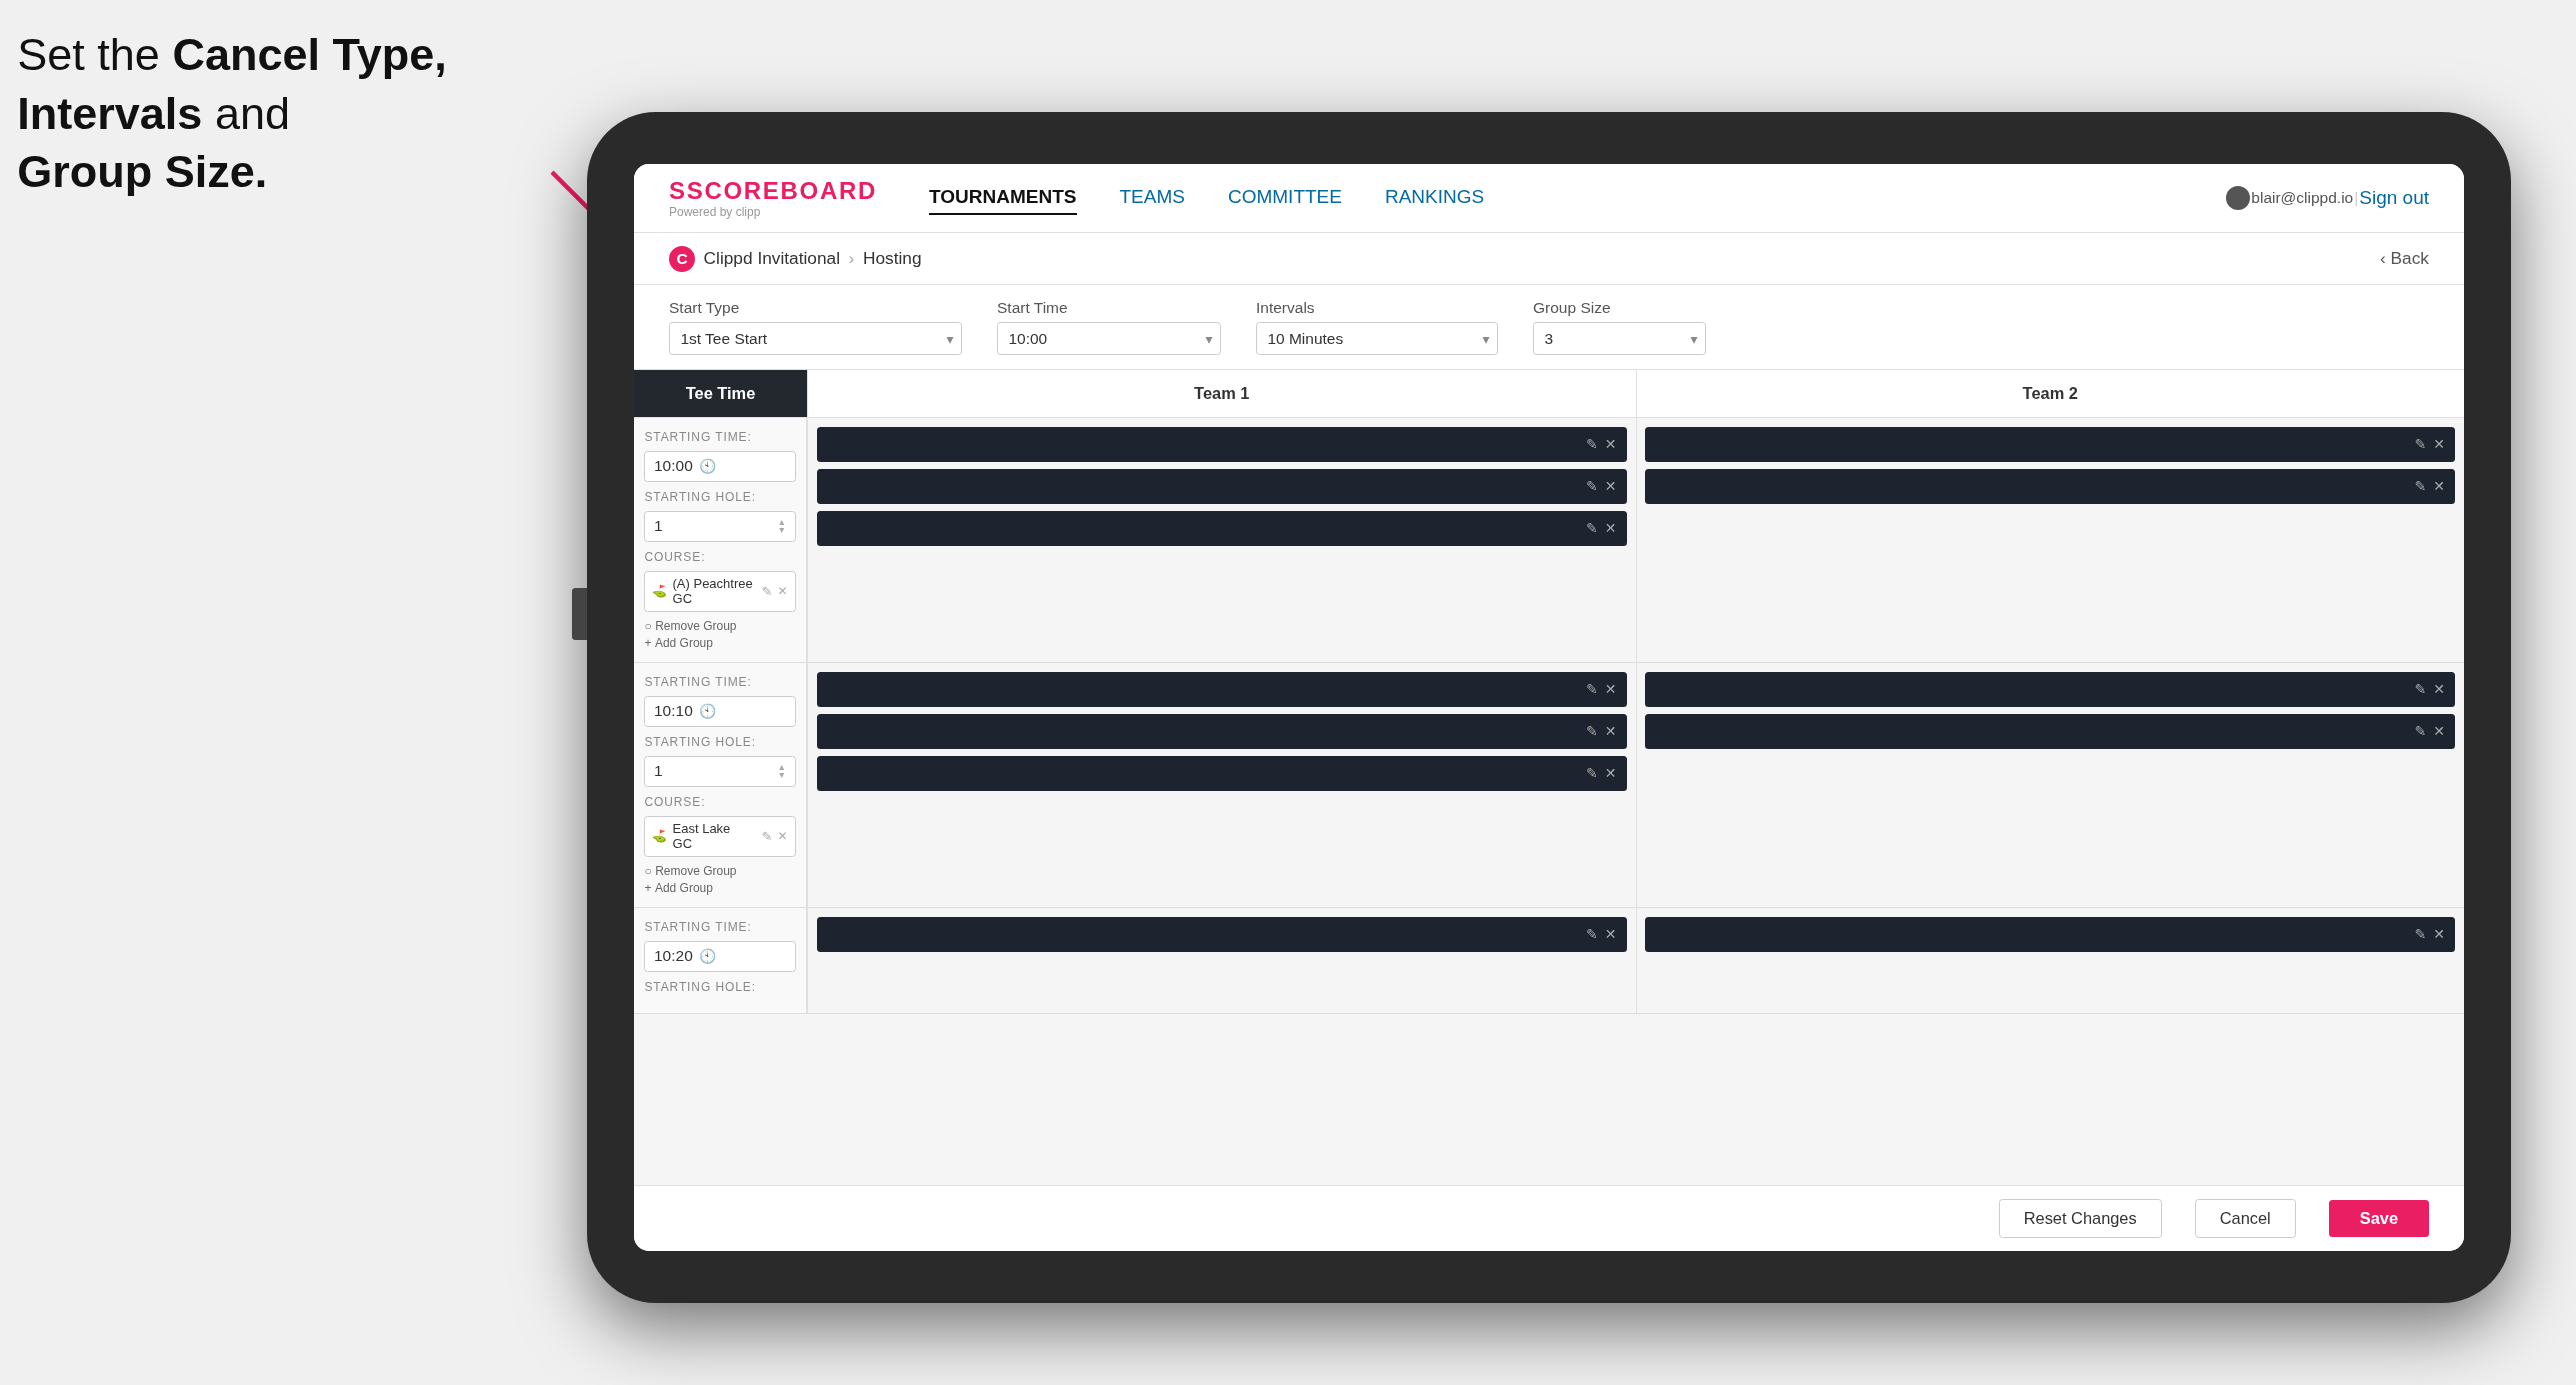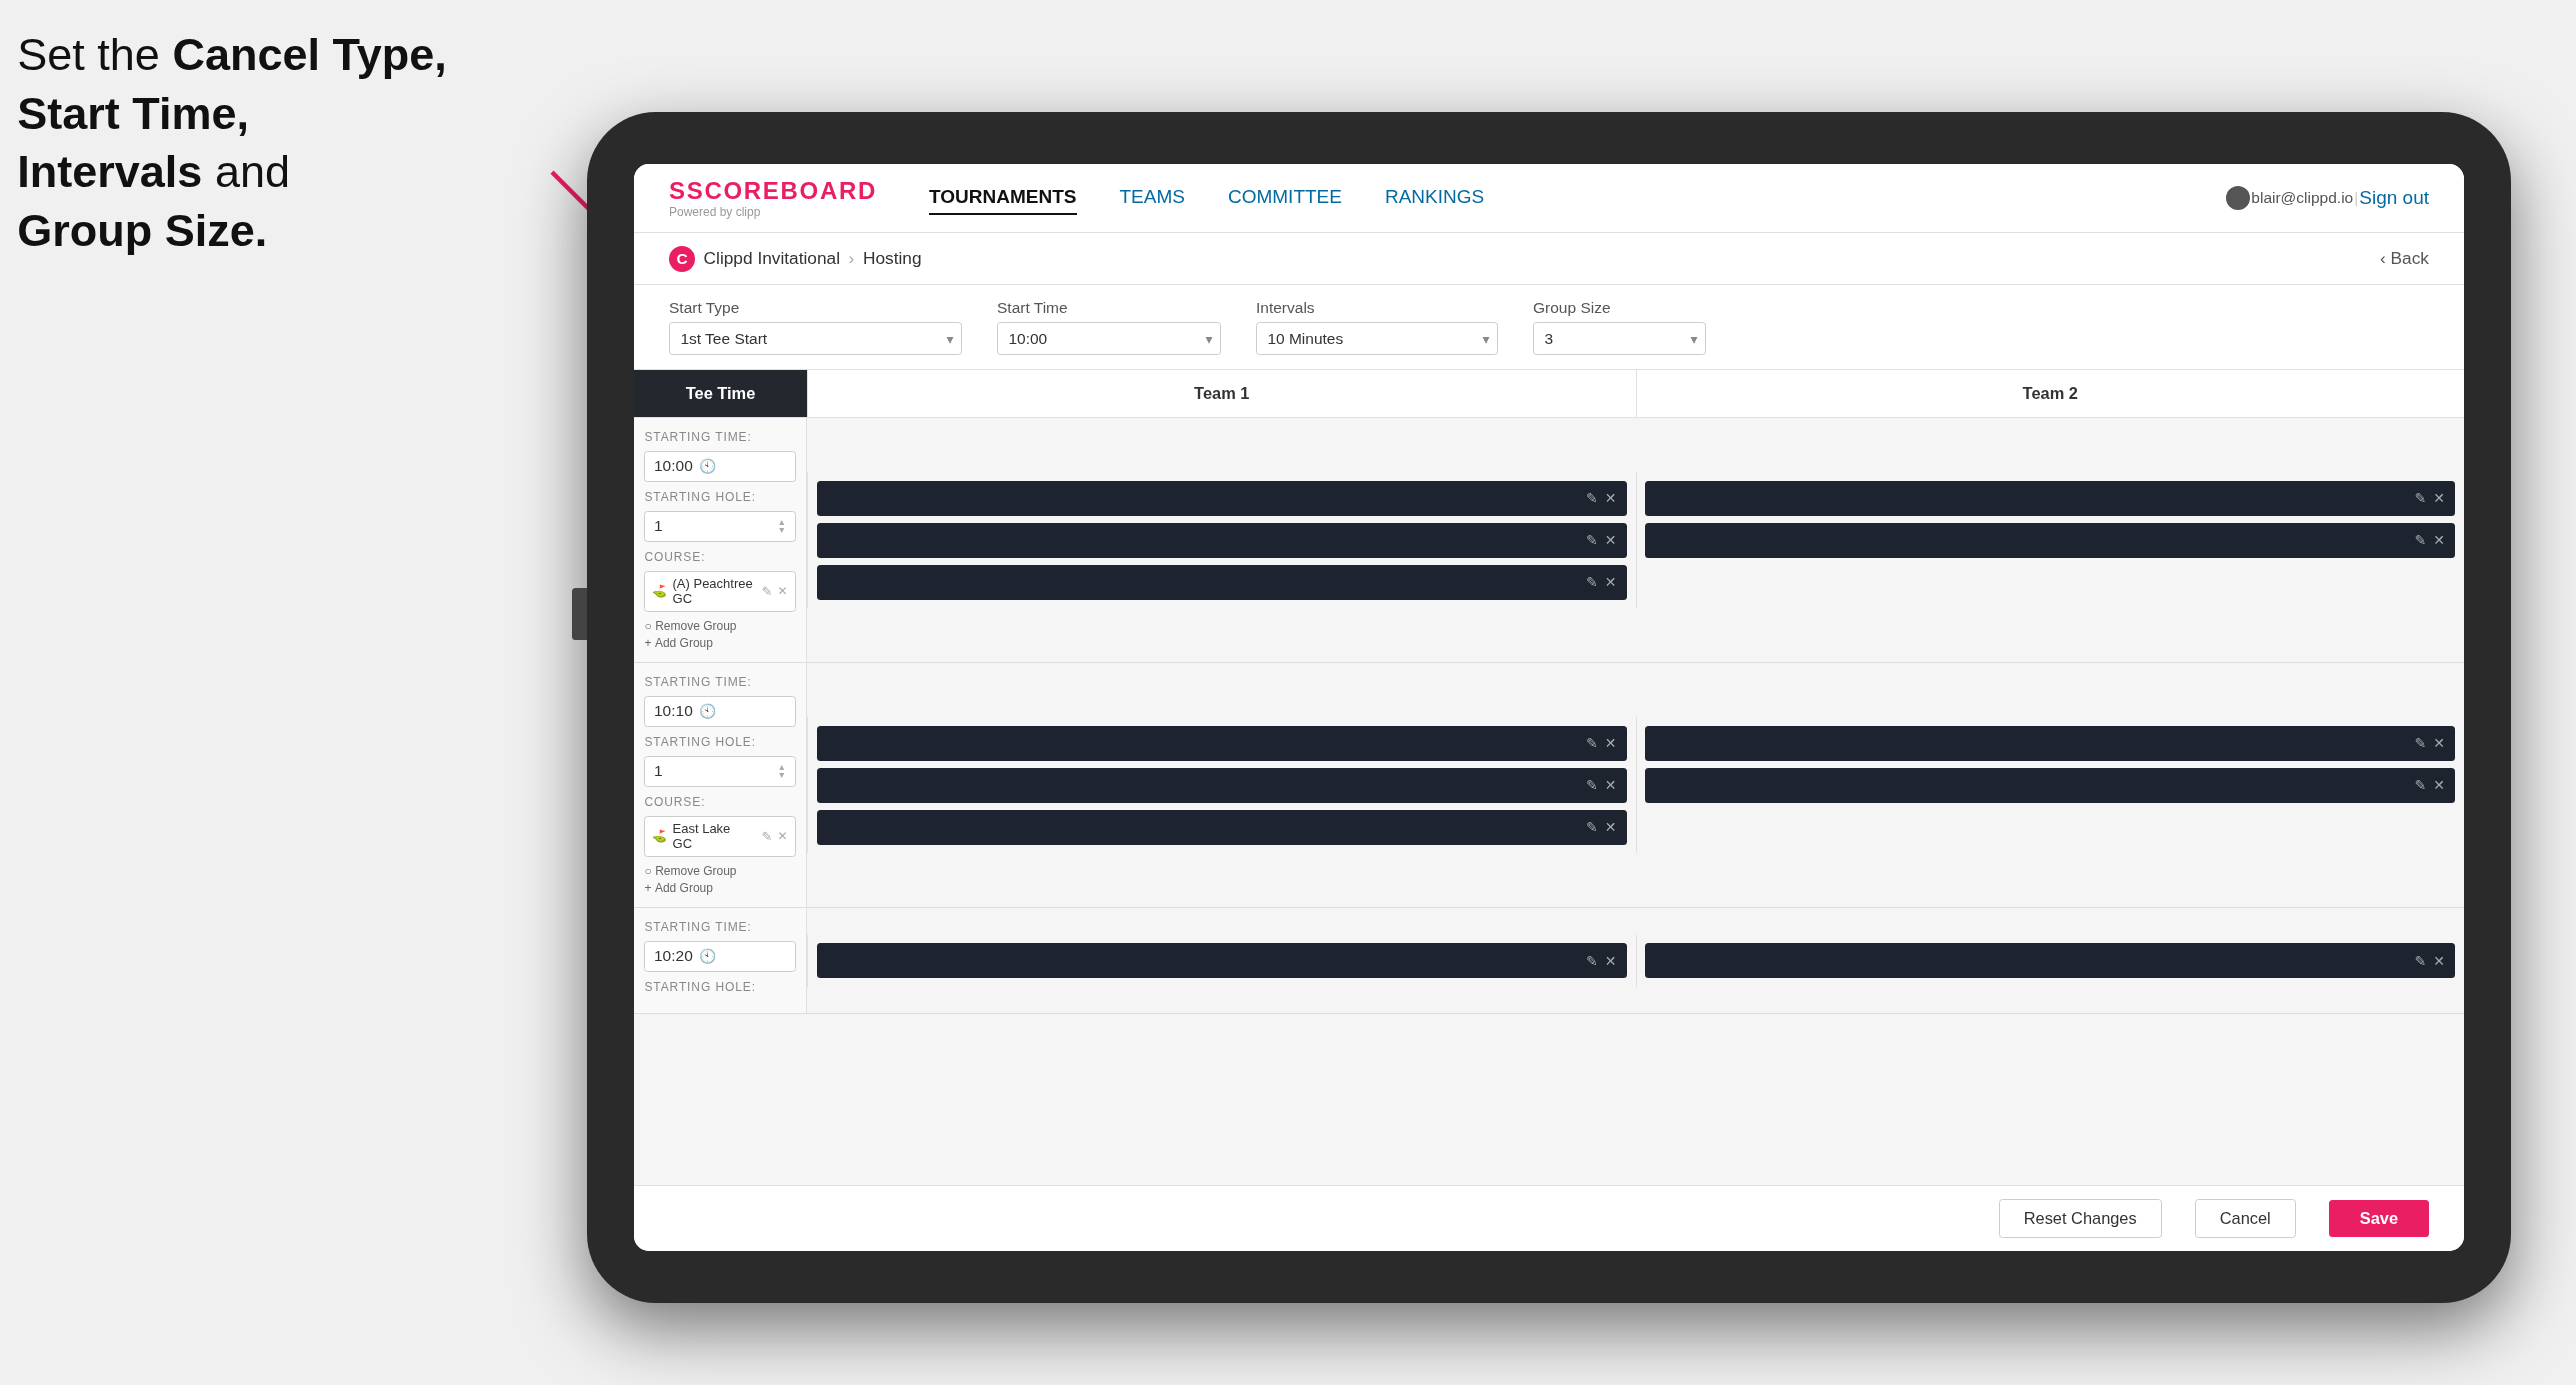--- a/index.html
+++ b/index.html
@@ -403,21 +403,20 @@
       width: 15.5px;
       height: 52px;
       background: #444;
       border-radius: 3.5px 0 0 3.5px;
     }
 
     
     .group-row {
       display: flex;
       border-bottom: 1.7px solid #ddd;
-      align-items: center;
     }
 
     .group-left {
       width: 173px;
       min-width: 173px;
       padding: 12px 10.4px;
       background: #f9f9f9;
       border-right: 0.9px solid #e0e0e0;
     }
 
@@ -430,21 +429,20 @@
       flex: 1;
       padding: 8.6px 8.6px;
       border-left: 0.9px solid #e0e0e0;
     }
   </style>
 </head>
 <body>
 
 <div class="instruction-text">
   <div>Set the <strong>Cancel Type,</strong></div>
-  <div><strong>Start Time,</strong></div>
   <div><strong>Intervals</strong><span> and</span></div>
   <div><strong>Group Size.</strong></div>
 </div>
 
 <svg style="position:absolute;top:129px;left:483px;width:345px;height:345px;pointer-events:none;" viewBox="0 0 400 400">
   <defs>
     <marker id="arrowhead" markerWidth="10" markerHeight="7" refX="10" refY="3.5" orient="auto">
       <polygon points="0 0, 10 3.5, 0 7" fill="#e91e63"></polygon>
     </marker>
   </defs>

